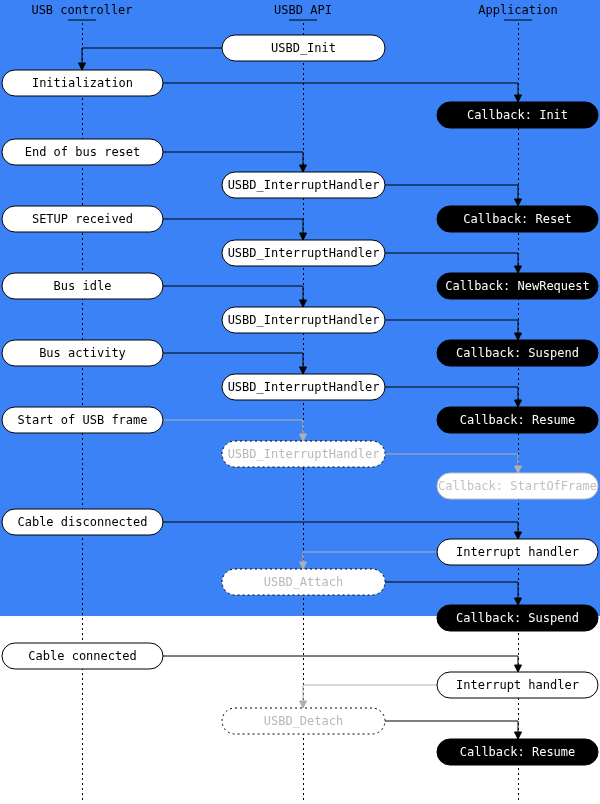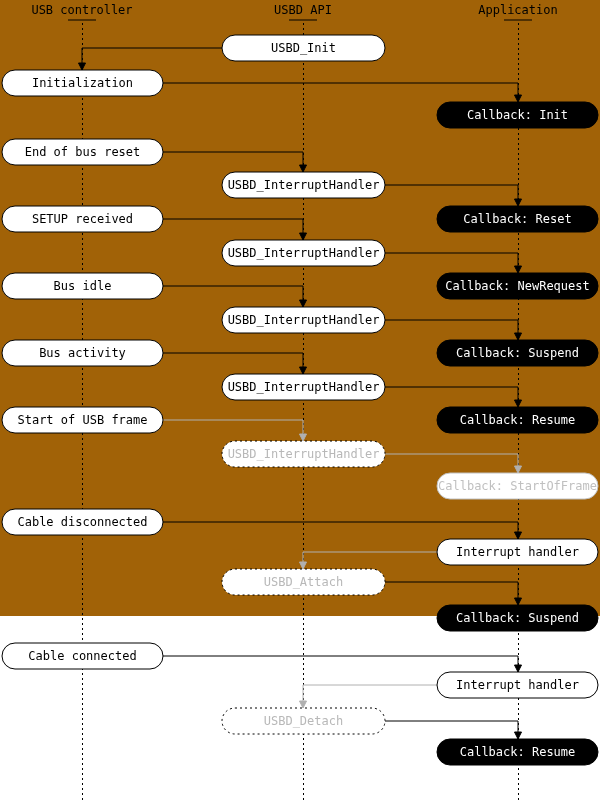--- a/index.html
+++ b/index.html
@@ -1,17 +1,17 @@
 <!DOCTYPE html>
 <html><head>
 <meta charset="utf-8">
 <style>
   html, body { margin: 0; padding: 0; background: #ffffff; }
   body { width: 600px; height: 804px; }
-  #diagram-canvas { position: relative; width: 600px; height: 616px; background: #a16207; }
+  #diagram-canvas { position: relative; width: 600px; height: 616px; background: #3b82f6; }
   svg text {
     font-family: "DejaVu Sans Mono", "Liberation Mono", monospace;
     font-size: 12px;
   }
   svg .header-label { font-size: 12px; }
 </style>
 </head>
 <body>
 
 <div id="diagram-canvas">

